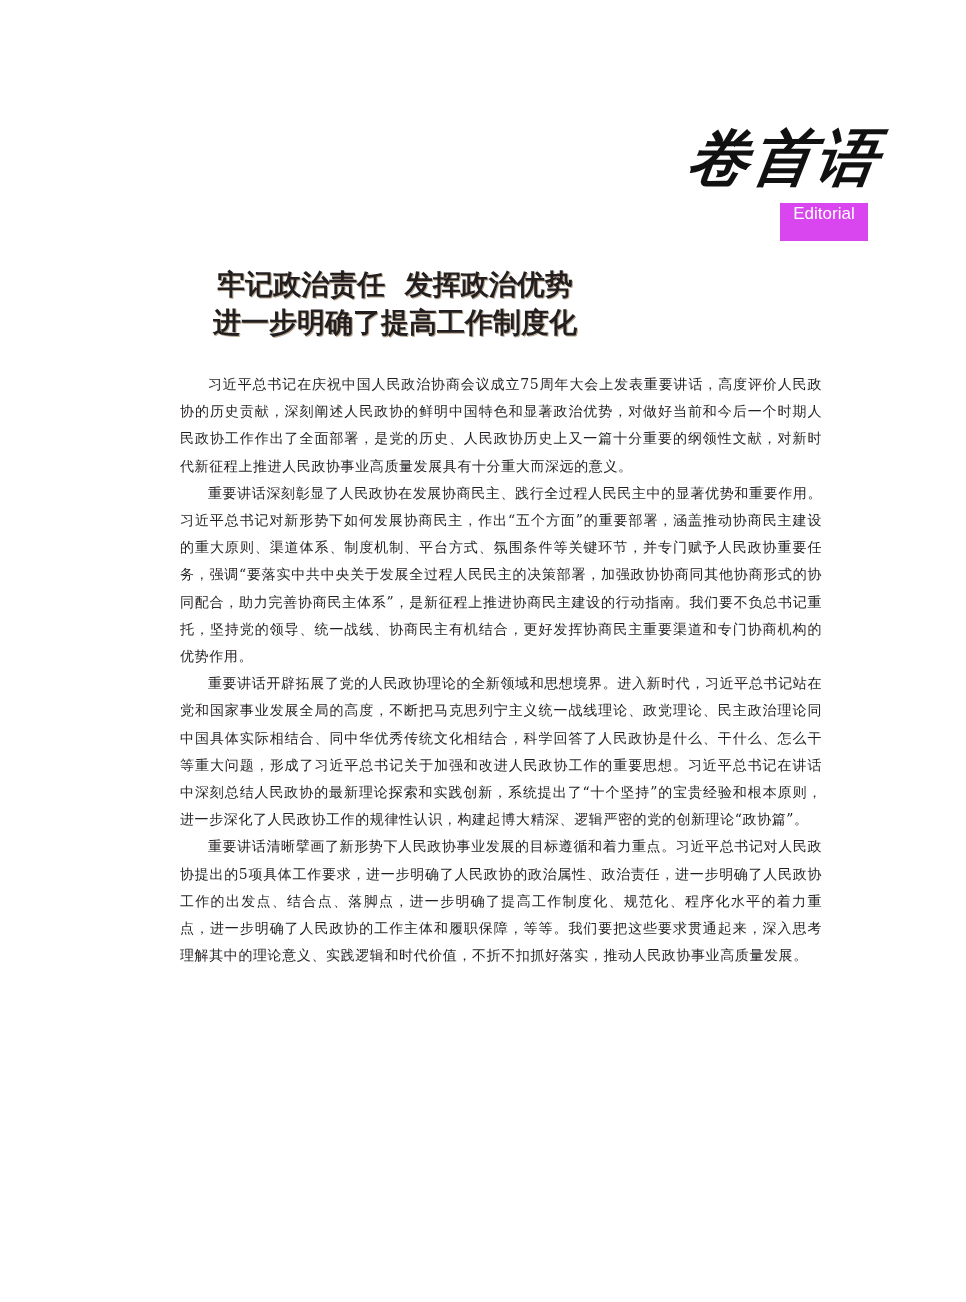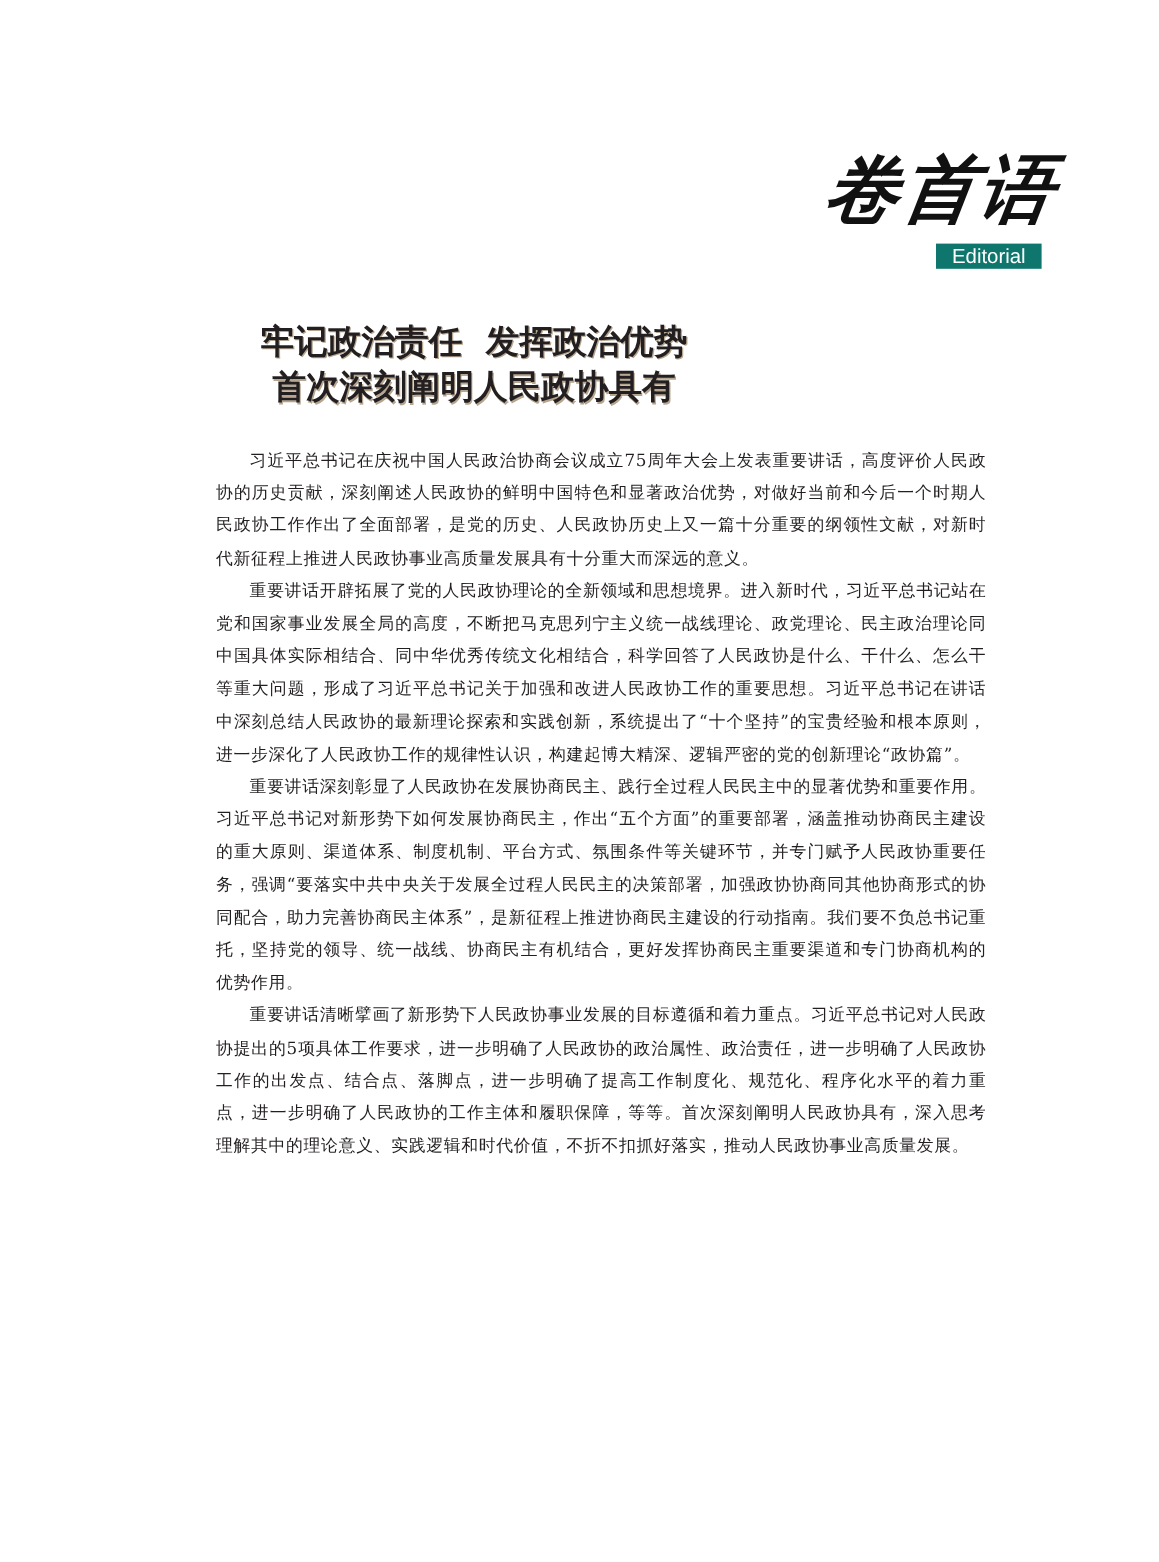--- a/index.html
+++ b/index.html
@@ -2,42 +2,42 @@
 <html><head>
 <meta charset="utf-8">
 <style>
   html, body { margin: 0; padding: 0; background: #ffffff; }
   body { width: 966px; height: 1302px; position: relative; overflow: hidden;
          font-family: "DejaVu Serif", "Liberation Serif", serif; color: #231f20; }
   .brand { position: absolute; left: 684px; top: 118px; width: 196px; height: 110px; }
   .brand-calligraphy { position: absolute; left: 4px; top: 0; font-family: "DejaVu Serif", serif;
          font-size: 62px; font-weight: bold; font-style: italic; letter-spacing: 2px; color: #111;
          transform: skewX(-8deg); white-space: nowrap; line-height: 80px; }
-  .brand-label { position: absolute; left: 96px; top: 85px; width: 88px; height: 21px;
-         background: #0f766e; color: #fff; font-family: "Liberation Sans", sans-serif;
+  .brand-label { position: absolute; left: 96px; top: 85px; width: 88px; height: 38px;
+         background: #d946ef; color: #fff; font-family: "Liberation Sans", sans-serif;
          font-size: 17px; line-height: 21px; text-align: center; }
   .title { position: absolute; left: 0; width: 790px; top: 266px; text-align: center;
          font-family: "DejaVu Sans", "Liberation Sans", sans-serif; font-weight: bold;
          font-size: 28px; line-height: 38px; color: #231f20; text-shadow: 1px 1px 0 #b7a68f; }
   .title .line { display: block; }
   .article { position: absolute; left: 180px; top: 371px; width: 642px;
          font-size: 14px; line-height: 27.2px; text-align: justify; letter-spacing: 0.6px; }
   .article p { margin: 0; text-indent: 2em; }
 </style>
 </head>
 <body>
 
 <div class="brand">
   <div class="brand-calligraphy">卷首语</div>
   <div class="brand-label">Editorial</div>
 </div>
 
 <h1 class="title" style="margin:0;">
   <span class="line" style="white-space:pre;">牢记政治责任  发挥政治优势</span>
-  <span class="line">首次深刻阐明人民政协具有</span>
+  <span class="line">进一步明确了提高工作制度化</span>
 </h1>
 
 <div class="article">
   <p>习近平总书记在庆祝中国人民政治协商会议成立75周年大会上发表重要讲话，高度评价人民政协的历史贡献，深刻阐述人民政协的鲜明中国特色和显著政治优势，对做好当前和今后一个时期人民政协工作作出了全面部署，是党的历史、人民政协历史上又一篇十分重要的纲领性文献，对新时代新征程上推进人民政协事业高质量发展具有十分重大而深远的意义。</p>
+  <p>重要讲话深刻彰显了人民政协在发展协商民主、践行全过程人民民主中的显著优势和重要作用。习近平总书记对新形势下如何发展协商民主，作出“五个方面”的重要部署，涵盖推动协商民主建设的重大原则、渠道体系、制度机制、平台方式、氛围条件等关键环节，并专门赋予人民政协重要任务，强调“要落实中共中央关于发展全过程人民民主的决策部署，加强政协协商同其他协商形式的协同配合，助力完善协商民主体系”，是新征程上推进协商民主建设的行动指南。我们要不负总书记重托，坚持党的领导、统一战线、协商民主有机结合，更好发挥协商民主重要渠道和专门协商机构的优势作用。</p>
   <p>重要讲话开辟拓展了党的人民政协理论的全新领域和思想境界。进入新时代，习近平总书记站在党和国家事业发展全局的高度，不断把马克思列宁主义统一战线理论、政党理论、民主政治理论同中国具体实际相结合、同中华优秀传统文化相结合，科学回答了人民政协是什么、干什么、怎么干等重大问题，形成了习近平总书记关于加强和改进人民政协工作的重要思想。习近平总书记在讲话中深刻总结人民政协的最新理论探索和实践创新，系统提出了“十个坚持”的宝贵经验和根本原则，进一步深化了人民政协工作的规律性认识，构建起博大精深、逻辑严密的党的创新理论“政协篇”。</p>
-  <p>重要讲话深刻彰显了人民政协在发展协商民主、践行全过程人民民主中的显著优势和重要作用。习近平总书记对新形势下如何发展协商民主，作出“五个方面”的重要部署，涵盖推动协商民主建设的重大原则、渠道体系、制度机制、平台方式、氛围条件等关键环节，并专门赋予人民政协重要任务，强调“要落实中共中央关于发展全过程人民民主的决策部署，加强政协协商同其他协商形式的协同配合，助力完善协商民主体系”，是新征程上推进协商民主建设的行动指南。我们要不负总书记重托，坚持党的领导、统一战线、协商民主有机结合，更好发挥协商民主重要渠道和专门协商机构的优势作用。</p>
-  <p>重要讲话清晰擘画了新形势下人民政协事业发展的目标遵循和着力重点。习近平总书记对人民政协提出的5项具体工作要求，进一步明确了人民政协的政治属性、政治责任，进一步明确了人民政协工作的出发点、结合点、落脚点，进一步明确了提高工作制度化、规范化、程序化水平的着力重点，进一步明确了人民政协的工作主体和履职保障，等等。首次深刻阐明人民政协具有，深入思考理解其中的理论意义、实践逻辑和时代价值，不折不扣抓好落实，推动人民政协事业高质量发展。</p>
+  <p>重要讲话清晰擘画了新形势下人民政协事业发展的目标遵循和着力重点。习近平总书记对人民政协提出的5项具体工作要求，进一步明确了人民政协的政治属性、政治责任，进一步明确了人民政协工作的出发点、结合点、落脚点，进一步明确了提高工作制度化、规范化、程序化水平的着力重点，进一步明确了人民政协的工作主体和履职保障，等等。我们要把这些要求贯通起来，深入思考理解其中的理论意义、实践逻辑和时代价值，不折不扣抓好落实，推动人民政协事业高质量发展。</p>
 </div>
 
 </body></html>

